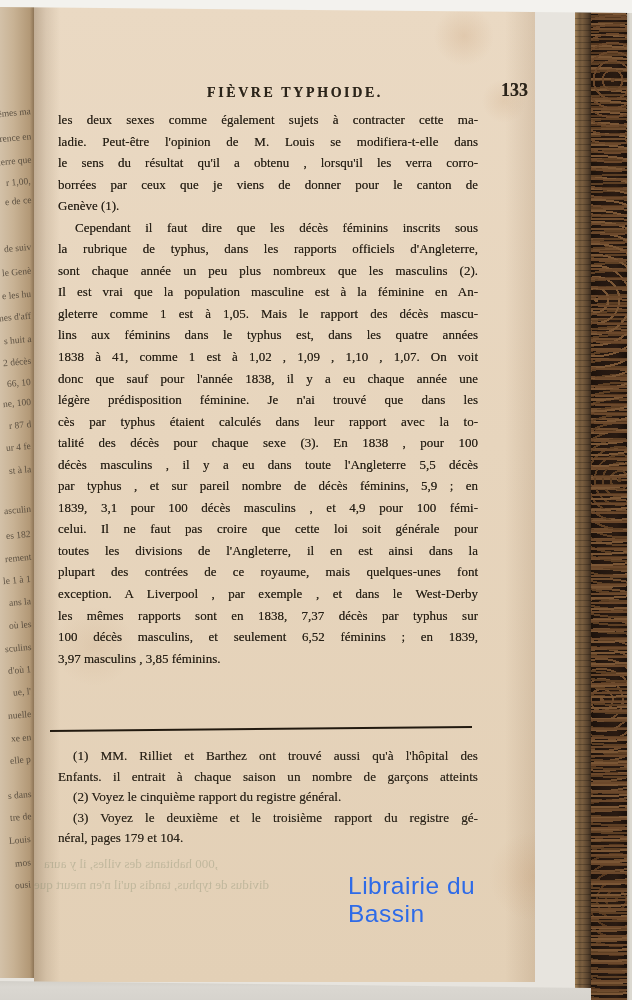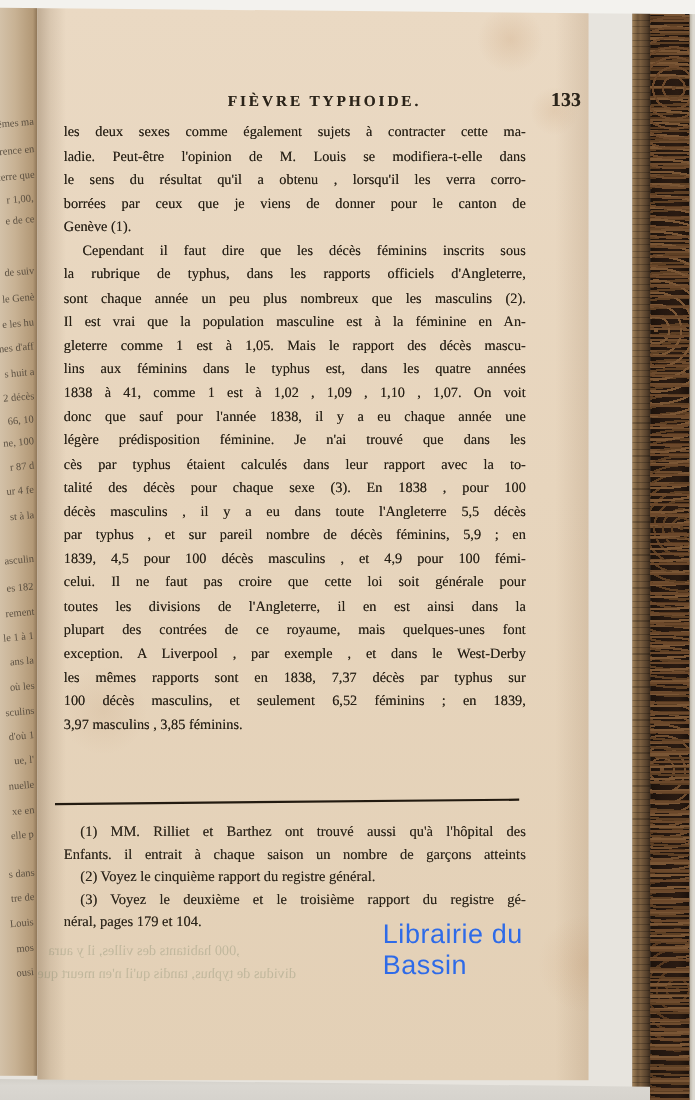--- a/index.html
+++ b/index.html
@@ -161,41 +161,41 @@
       <div class="line just">Il est vrai que la population masculine est à la féminine en An-</div>
       <div class="line just">gleterre comme 1 est à 1,05. Mais le rapport des décès mascu-</div>
       <div class="line just">lins aux féminins dans le typhus est, dans les quatre années</div>
       <div class="line just">1838 à 41, comme 1 est à 1,02 , 1,09 , 1,10 , 1,07. On voit</div>
       <div class="line just">donc que sauf pour l'année 1838, il y a eu chaque année une</div>
       <div class="line just">légère prédisposition féminine. Je n'ai trouvé que dans les</div>
       <div class="line just">cès par typhus étaient calculés dans leur rapport avec la to-</div>
       <div class="line just">talité des décès pour chaque sexe (3). En 1838 , pour 100</div>
       <div class="line just">décès masculins , il y a eu dans toute l'Angleterre 5,5 décès</div>
       <div class="line just">par typhus , et sur pareil nombre de décès féminins, 5,9 ; en</div>
-      <div class="line just">1839, 4,5 pour 100 décès masculins , et 4,9 pour 100 fémi-</div>
+      <div class="line just">1839, 3,1 pour 100 décès masculins , et 4,9 pour 100 fémi-</div>
       <div class="line just">celui. Il ne faut pas croire que cette loi soit générale pour</div>
       <div class="line just">toutes les divisions de l'Angleterre, il en est ainsi dans la</div>
       <div class="line just">plupart des contrées de ce royaume, mais quelques-unes font</div>
       <div class="line just">exception. A Liverpool , par exemple , et dans le West-Derby</div>
       <div class="line just">les mêmes rapports sont en 1838, 7,37 décès par typhus sur</div>
       <div class="line just">100 décès masculins, et seulement 6,52 féminins ; en 1839,</div>
       <div class="line">3,97 masculins , 3,85 féminins.</div>
     </div>
 
   <div class="fn-separator"></div>
 
   <div class="footnotes">
       <div class="fn-line just fn-first">(1) MM. Rilliet et Barthez ont trouvé aussi qu'à l'hôpital des</div>
       <div class="fn-line just">Enfants. il entrait à chaque saison un nombre de garçons atteints</div>
       <div class="fn-line fn-first">(2) Voyez le cinquième rapport du registre général.</div>
       <div class="fn-line just fn-first">(3) Voyez le deuxième et le troisième rapport du registre gé-</div>
       <div class="fn-line">néral, pages 179 et 104.</div>
     </div>
 
-  <div class="watermark" style="color: rgb(46, 107, 232);">Librairie du Bassin</div>
+  <div class="watermark" style="color: rgb(46, 107, 232); margin-top: 36px;">Librairie du Bassin</div>
 <div class="ghost" style="top: 850px; left: 10px;">,000 habitants des villes, il y aura</div>
     <div class="ghost" style="top: 871px; left: 0px;">dividus de typhus, tandis qu'il n'en meurt que</div>
   </div>
 
 <div class="stack-edge"></div>
 <div class="marble"></div>
 <div class="cover-outer-edge"></div>
 
 <div class="top-band"></div>
 <div class="bottom-band"></div>

